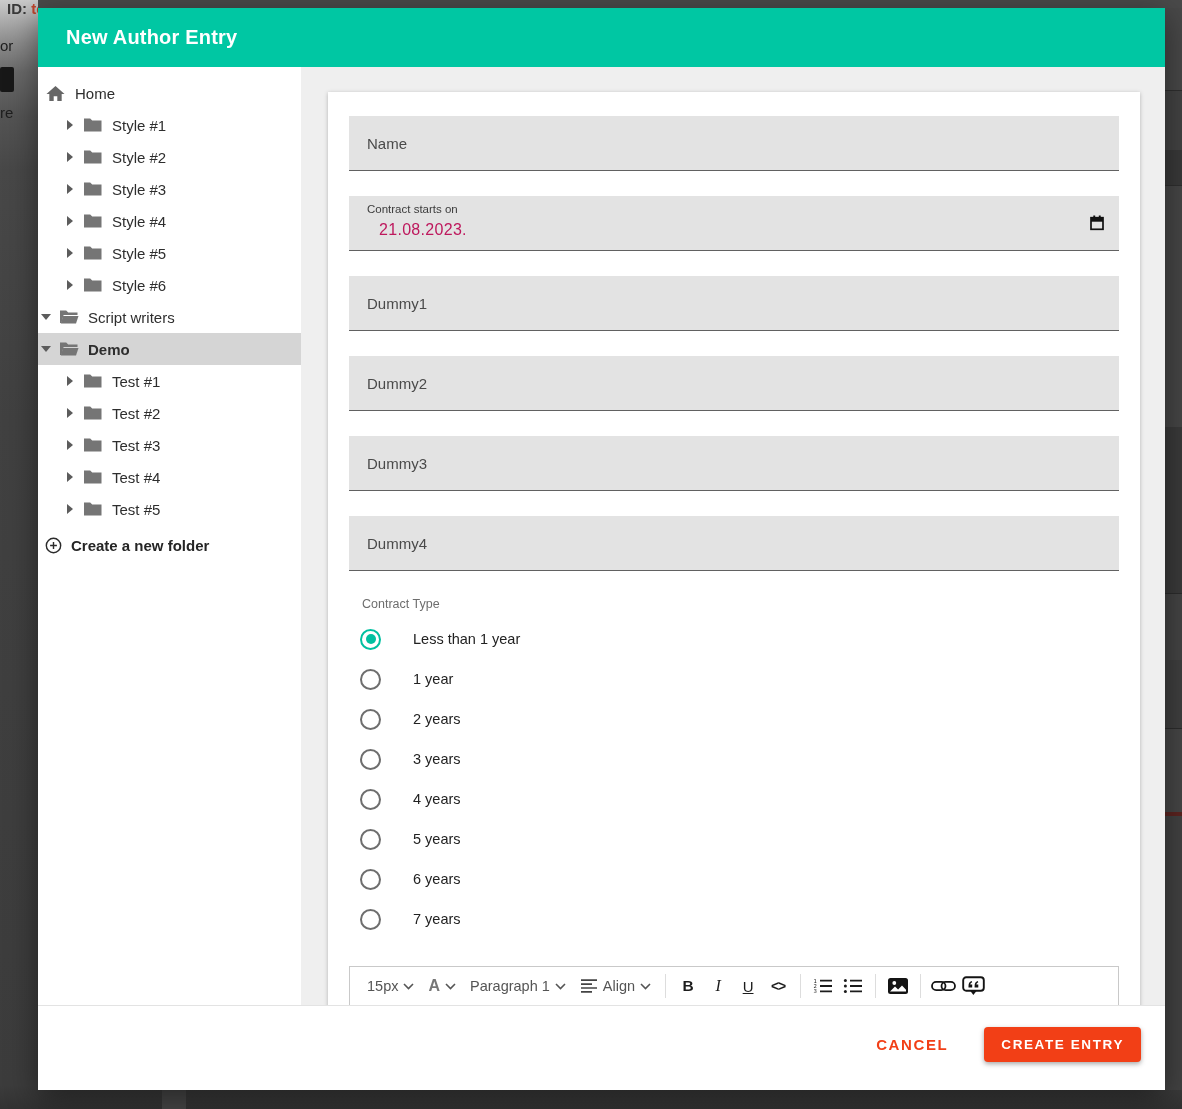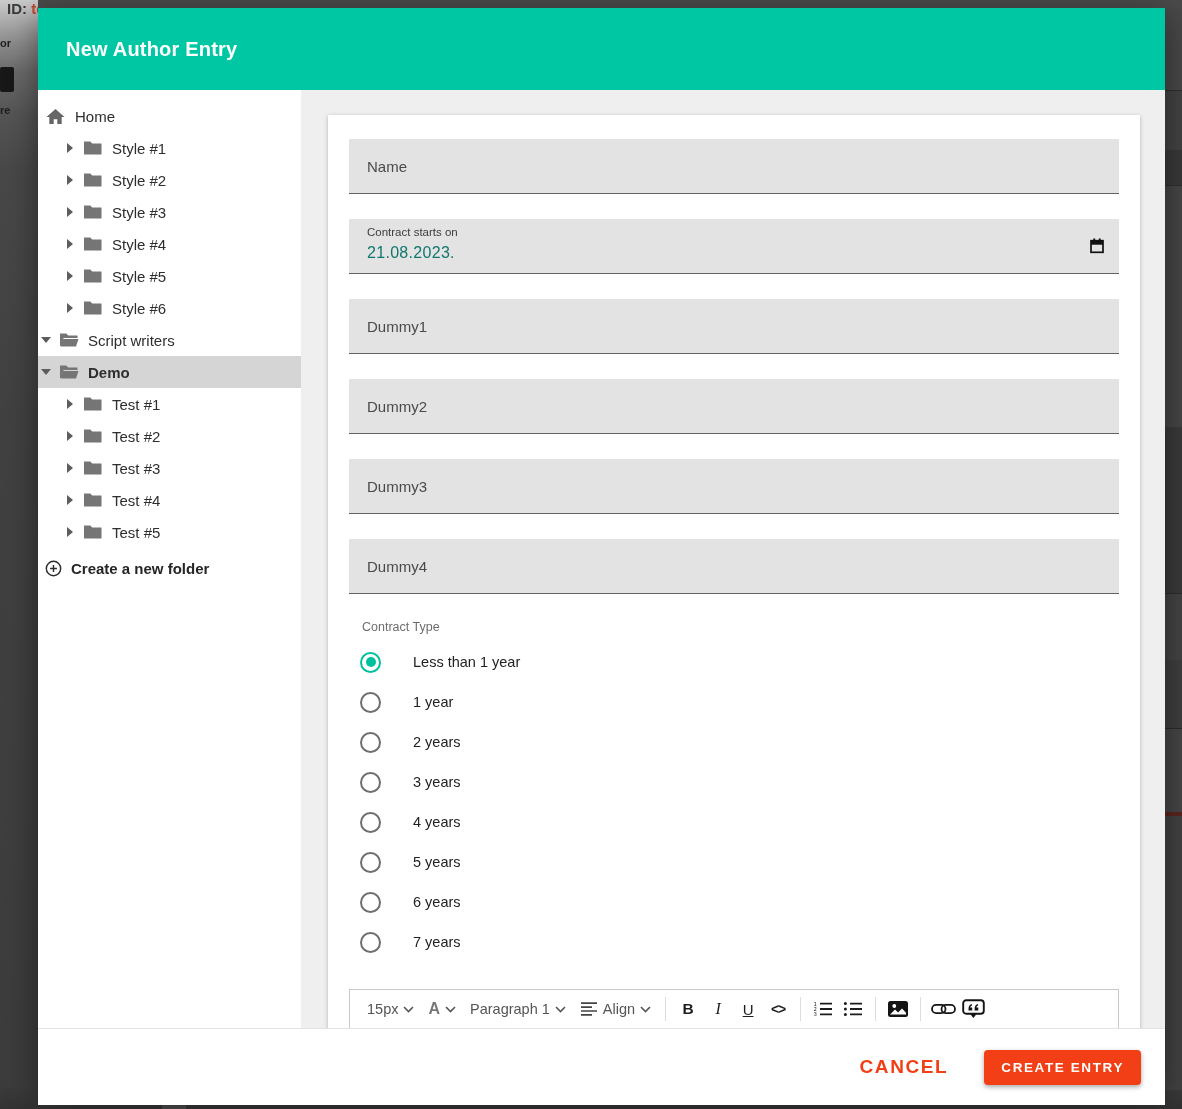--- a/index.html
+++ b/index.html
@@ -7,39 +7,39 @@
     width:1182px;height:1109px;position:relative;overflow:hidden;
     font-family:"Liberation Sans","DejaVu Sans",sans-serif;
     background:#454545;
   }
   
   .backdrop-left{
     position:absolute;left:0;top:0;width:38px;height:1109px;
     background:linear-gradient(#cbcbcb 0px,#b3b3b3 16px,#8d8d8d 42px,#6a6a6a 72px,#545454 115px,#484848 170px,#414141 420px,#3c3c3c 1085px,#323232 100%);
     overflow:hidden;z-index:1;
   }
-  .frag{position:absolute;font-weight:700;color:#1e1e1e;font-size:11px;white-space:nowrap;}
+  .frag{position:absolute;font-weight:400;color:#1e1e1e;font-size:15px;white-space:nowrap;}
   .frag-id{top:0px;left:7px;font-weight:700;font-size:15px;color:#3a3a3a;}
   .frag-id .red{color:#c0442c;}
   .frag-or{top:37px;left:0px;}
   .frag-re{top:104px;left:0px;}
   .frag-block{position:absolute;top:67px;left:0px;width:14px;height:25px;background:#181818;border-radius:2px;}
   .backdrop-top{position:absolute;left:38px;top:0;width:1144px;height:8px;background:#4a4a4a;z-index:1;}
   .backdrop-right{position:absolute;left:1165px;top:8px;width:17px;height:1101px;z-index:1;}
   .backdrop-right .seg{position:absolute;left:0;width:17px;}
   .backdrop-bottom{position:absolute;left:38px;top:1090px;width:1144px;height:19px;background:linear-gradient(#3a3a3a,#313131);z-index:1;}
   .backdrop-bottom .litebox{position:absolute;left:124px;top:0;width:24px;height:19px;background:#454545;}
 
   
   .modal{
     position:absolute;left:38px;top:8px;width:1127px;height:1082px;
     background:#fff;z-index:2;display:flex;flex-direction:column;
     box-shadow:0 8px 30px rgba(0,0,0,.45);
   }
-  .modal-header{height:82px;background:#00c7a3;display:flex;align-items:center;flex:none;}
+  .modal-header{height:59px;background:#00c7a3;display:flex;align-items:center;flex:none;}
   .modal-title{margin:0;padding-left:28px;color:#fff;font-size:20px;font-weight:700;letter-spacing:.2px;}
   .modal-body{flex:none;height:938px;display:flex;overflow:hidden;}
   .modal-footer{
     flex:none;height:77px;background:#fff;border-top:1px solid #e3e3e3;
     display:flex;align-items:center;justify-content:flex-end;gap:30px;padding-right:24px;box-sizing:border-box;
   }
 
   
   .sidebar{width:263px;flex:none;background:#fff;padding-top:10px;box-sizing:border-box;}
   .tree-row{height:32px;display:flex;align-items:center;font-size:15px;color:#2e2e2e;cursor:pointer;}
@@ -61,21 +61,21 @@
     width:812px;margin:25px 0 0 27px;background:#fff;
     box-shadow:0 1px 4px rgba(0,0,0,.25);
     padding:24px 21px 30px;box-sizing:border-box;
   }
   .field{
     height:55px;background:#e3e3e3;border-bottom:1px solid #616161;
     margin-bottom:25px;position:relative;box-sizing:border-box;cursor:text;
   }
   .field .ph{position:absolute;left:18px;top:50%;transform:translateY(-50%);font-size:15px;color:#4a4a4a;}
   .field.date-field .flabel{position:absolute;left:18px;top:7px;font-size:11.5px;color:#3c3c3c;}
-  .field.date-field .fvalue{position:absolute;left:18px;top:25px;font-size:16px;color:#0f766e;letter-spacing:.3px;}
+  .field.date-field .fvalue{position:absolute;left:30px;top:25px;font-size:16px;color:#be185d;letter-spacing:.3px;}
   .field.date-field .cal{position:absolute;right:14px;top:50%;transform:translateY(-50%);cursor:pointer;display:flex;}
 
   .radio-group{margin-top:26px;}
   .radio-group-label{font-size:12.5px;color:#6d6d6d;margin-left:13px;margin-bottom:8px;}
   .radio-row{height:40px;display:flex;align-items:center;cursor:pointer;}
   .radio-circle{width:21px;height:21px;border-radius:50%;border:2px solid #6e6e6e;box-sizing:border-box;margin-left:11px;flex:none;display:flex;align-items:center;justify-content:center;}
   .radio-row.selected .radio-circle{border:2.5px solid #00c0a0;}
   .radio-row.selected .radio-circle::after{content:"";width:10px;height:10px;border-radius:50%;background:#00c0a0;}
   .radio-row .radio-text{margin-left:32px;font-size:14.5px;color:#222;}
 
@@ -87,21 +87,21 @@
   .tb-btn{width:30px;height:30px;display:flex;align-items:center;justify-content:center;cursor:pointer;flex:none;color:#1c1c1c;}
   .tb-bold{font-weight:700;font-size:15.5px;}
   .tb-italic{font-family:"Liberation Serif",serif;font-style:italic;font-size:16px;}
   .tb-under{font-size:15px;text-decoration:underline;}
   .tb-code{font-size:14px;letter-spacing:-1px;font-weight:600;}
   .tb-colorA{font-weight:700;font-size:16px;color:#777;}
 
   
   .btn-cancel{
     background:none;border:none;color:#f23f16;font-family:inherit;
-    font-size:19px;font-weight:700;letter-spacing:1.6px;cursor:pointer;padding:8px 6px;
+    font-size:15px;font-weight:700;letter-spacing:1.6px;cursor:pointer;padding:8px 6px;
   }
   .btn-create{
     background:#f23f16;border:none;color:#fff;font-family:inherit;
     font-size:13.5px;font-weight:700;letter-spacing:1.6px;cursor:pointer;
     padding:10px 17px;border-radius:4px;box-shadow:0 2px 5px rgba(0,0,0,.35);
   }
 </style>
 </head>
 <body>
 

